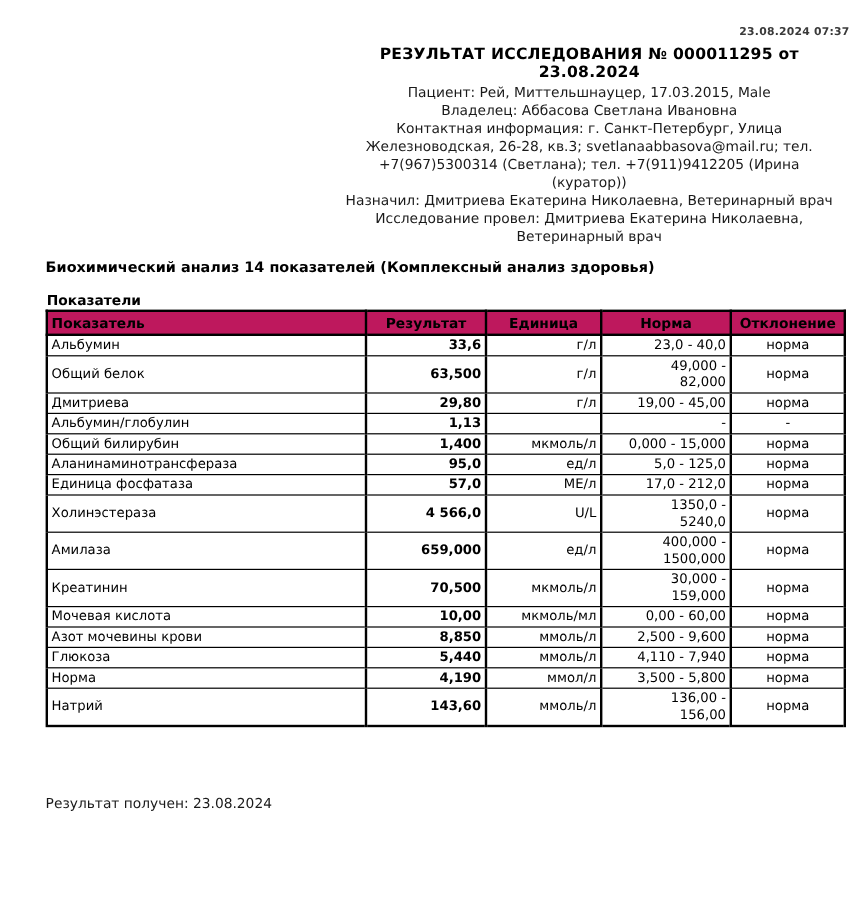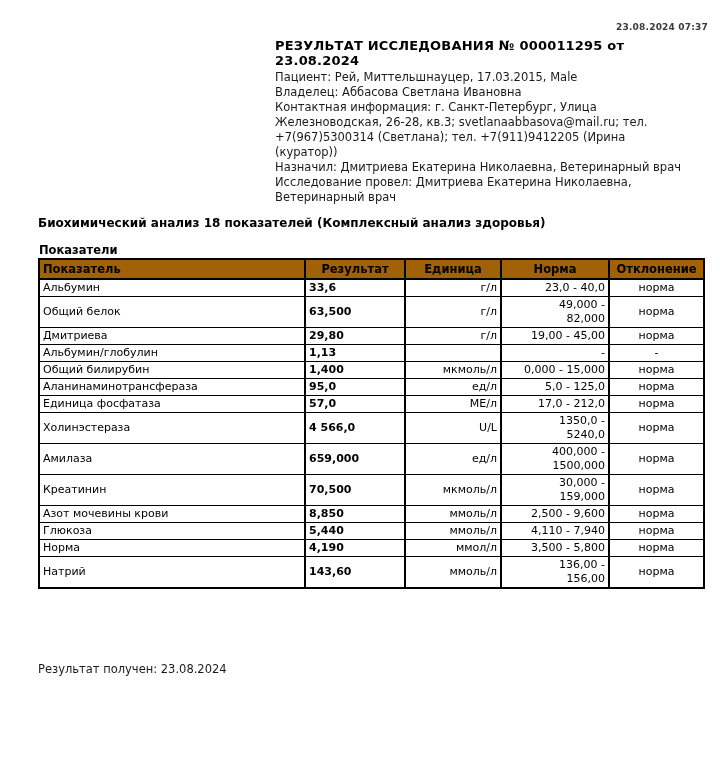--- a/index.html
+++ b/index.html
@@ -10,21 +10,21 @@
     font-family: "DejaVu Sans", "Liberation Sans", sans-serif;
     color: #111;
     overflow: hidden;
   }
   .timestamp {
     position: absolute; top: 22px; right: 12px;
     font-size: 9px; font-weight: 700; color: #3a3a3a;
     letter-spacing: 0.2px;
   }
   .header-block {
-    position: absolute; left: 275px; top: 38px; width: 412px;
+    position: absolute; left: 285px; top: 38px; width: 412px; text-align: center;
   }
   .report-title {
     font-size: 13px; font-weight: 700; color: #000;
     letter-spacing: 0.2px; margin-bottom: 2px;
   }
   .header-line {
     font-size: 11.5px; line-height: 15px; color: #1a1a1a;
   }
   .section-title {
     position: absolute; left: 38px; top: 216px; width: 665px;
@@ -39,37 +39,37 @@
     border-collapse: collapse; table-layout: fixed;
     border: 2px solid #000;
     font-size: 11px;
   }
   table.results col.c1 { width: 266px; }
   table.results col.c2 { width: 100px; }
   table.results col.c3 { width: 96px; }
   table.results col.c4 { width: 108px; }
   table.results col.c5 { width: 95px; }
   table.results th {
-    background: #a16207;
+    background: #be185d;
     border: 2px solid #000;
     border-top-width: 2px; border-bottom-width: 2px;
     font-size: 11.5px; font-weight: 700;
     padding: 2px 3px; color: #000;
   }
   table.results th.h-name { text-align: left; }
   table.results td {
     border: 1px solid #000;
     border-left-width: 2px; border-right-width: 2px;
     padding: 1px 3px;
     line-height: 14px;
     vertical-align: middle;
     color: #000;
   }
   td.c-name   { text-align: left; }
-  td.c-result { text-align: left; font-weight: 700; }
+  td.c-result { text-align: right; font-weight: 700; }
   td.c-unit   { text-align: right; }
   td.c-norm   { text-align: right; white-space: pre-line; }
   td.c-dev    { text-align: center; }
   .footer-line {
     position: absolute; left: 38px; top: 662px;
     font-size: 11.5px; color: #1a1a1a;
   }
 </style>
 </head>
 <body>
@@ -78,21 +78,21 @@
 
 <div class="header-block">
   <div class="report-title">РЕЗУЛЬТАТ ИССЛЕДОВАНИЯ № 000011295 от 23.08.2024</div>
   <div class="header-line">Пациент: Рей, Миттельшнауцер, 17.03.2015, Male</div>
   <div class="header-line">Владелец: Аббасова Светлана Ивановна</div>
   <div class="header-line">Контактная информация: г. Санкт-Петербург, Улица Железноводская, 26-28, кв.3; svetlanaabbasova@mail.ru; тел. +7(967)5300314 (Светлана); тел. +7(911)9412205 (Ирина (куратор))</div>
   <div class="header-line">Назначил: Дмитриева Екатерина Николаевна, Ветеринарный врач</div>
   <div class="header-line">Исследование провел: Дмитриева Екатерина Николаевна, Ветеринарный врач</div>
 </div>
 
-<div class="section-title">Биохимический анализ 18 показателей (Комплексный анализ здоровья)</div>
+<div class="section-title">Биохимический анализ 14 показателей (Комплексный анализ здоровья)</div>
 
 <div class="table-caption">Показатели</div>
 
 <table class="results">
   <colgroup>
     <col class="c1">
       <col class="c2">
       <col class="c3">
       <col class="c4">
       <col class="c5">
@@ -175,20 +175,27 @@
       </tr>
       <tr>
         <td class="c-name">Креатинин</td>
         <td class="c-result">70,500</td>
         <td class="c-unit">мкмоль/л</td>
         <td class="c-norm">30,000 -
 159,000</td>
         <td class="c-dev">норма</td>
       </tr>
       <tr>
+        <td class="c-name">Мочевая кислота</td>
+        <td class="c-result">10,00</td>
+        <td class="c-unit">мкмоль/мл</td>
+        <td class="c-norm">0,00 - 60,00</td>
+        <td class="c-dev">норма</td>
+      </tr>
+      <tr>
         <td class="c-name">Азот мочевины крови</td>
         <td class="c-result">8,850</td>
         <td class="c-unit">ммоль/л</td>
         <td class="c-norm">2,500 - 9,600</td>
         <td class="c-dev">норма</td>
       </tr>
       <tr>
         <td class="c-name">Глюкоза</td>
         <td class="c-result">5,440</td>
         <td class="c-unit">ммоль/л</td>

